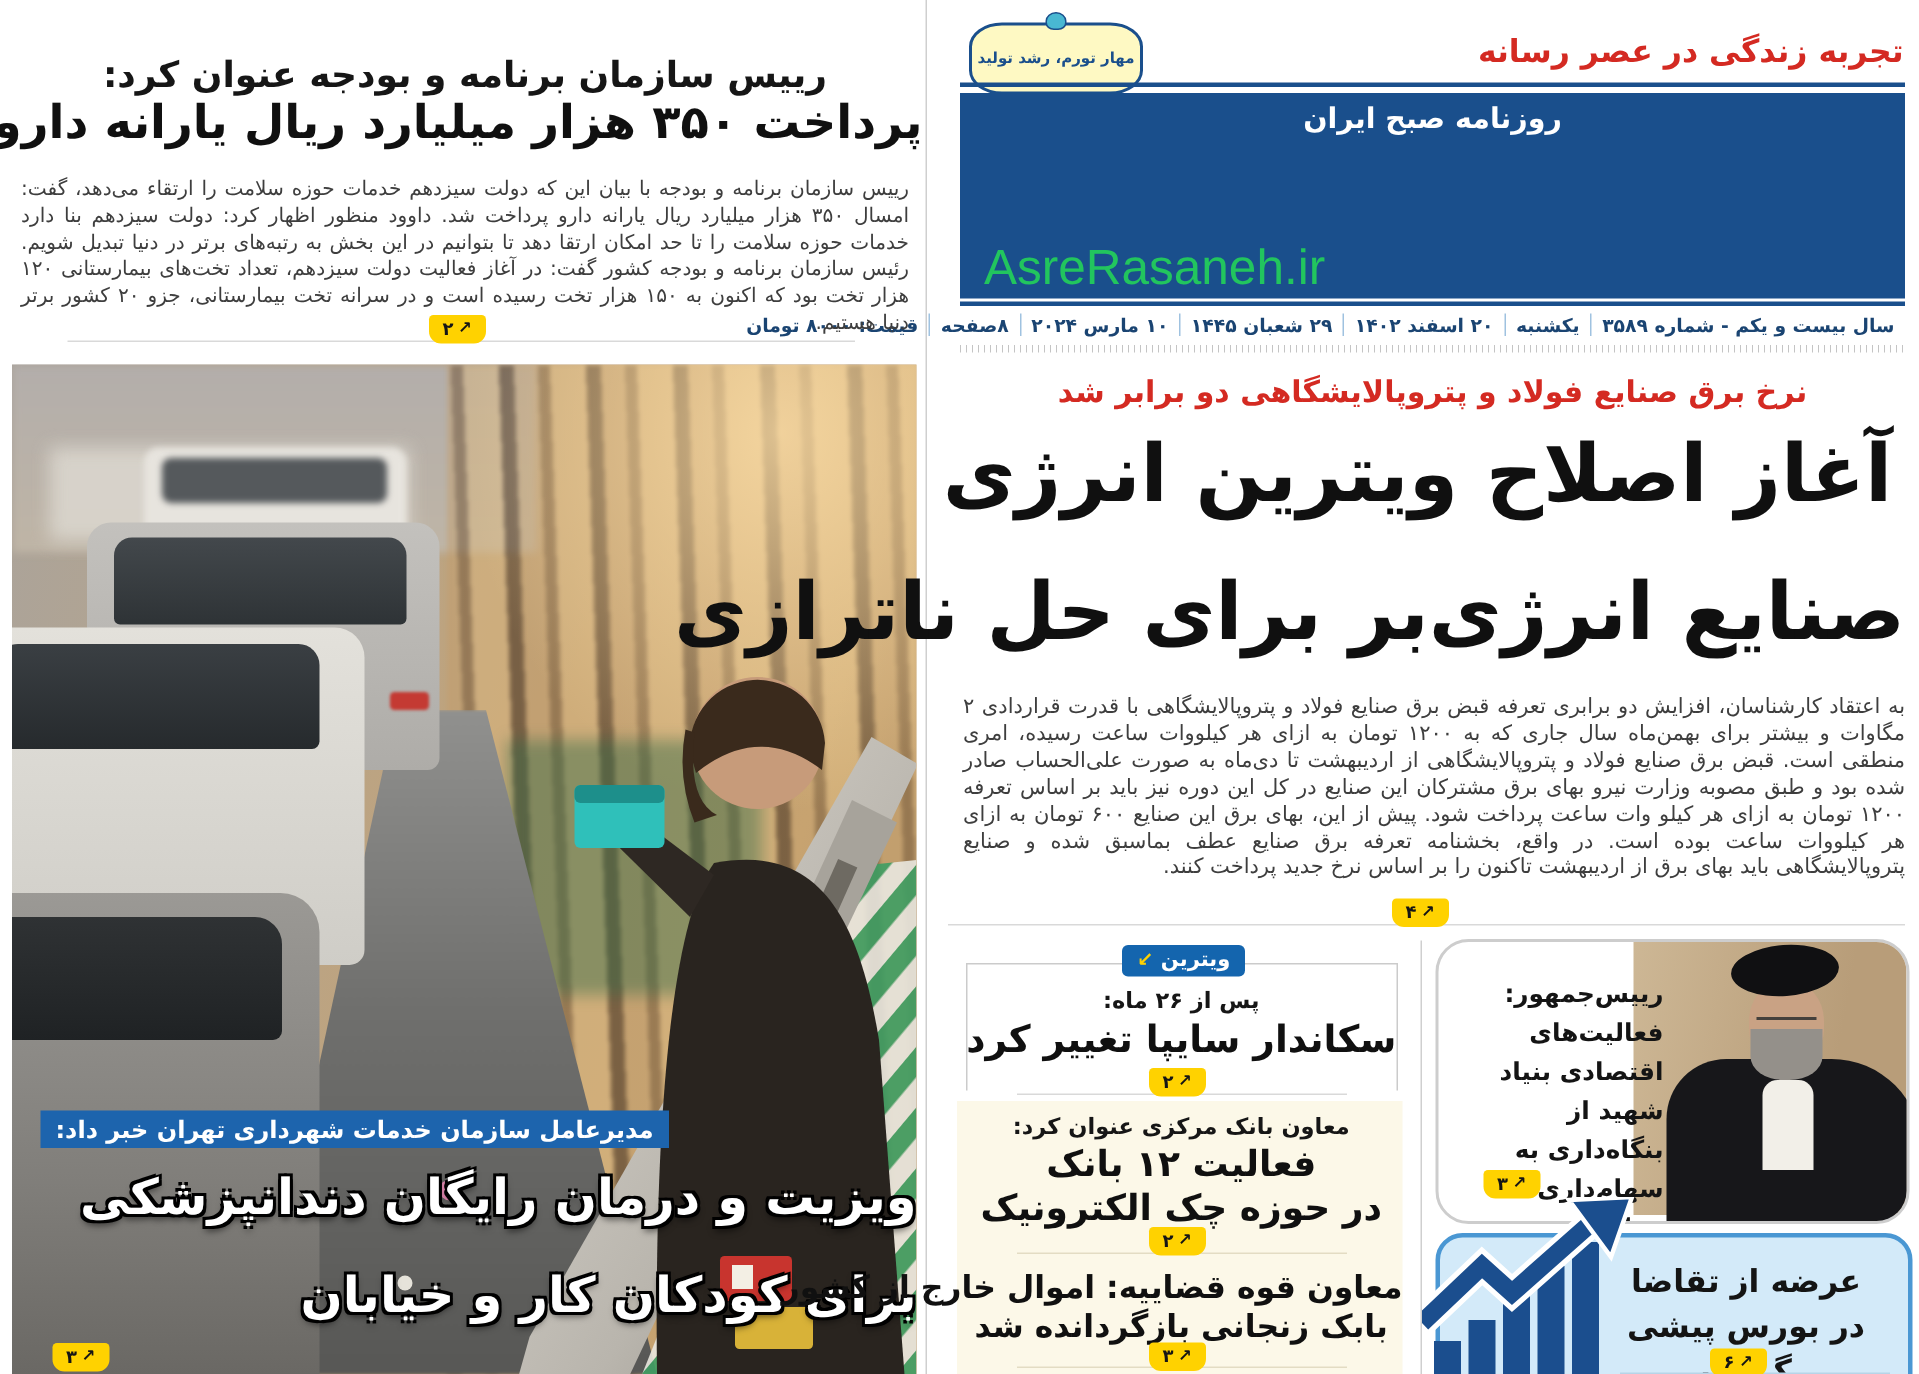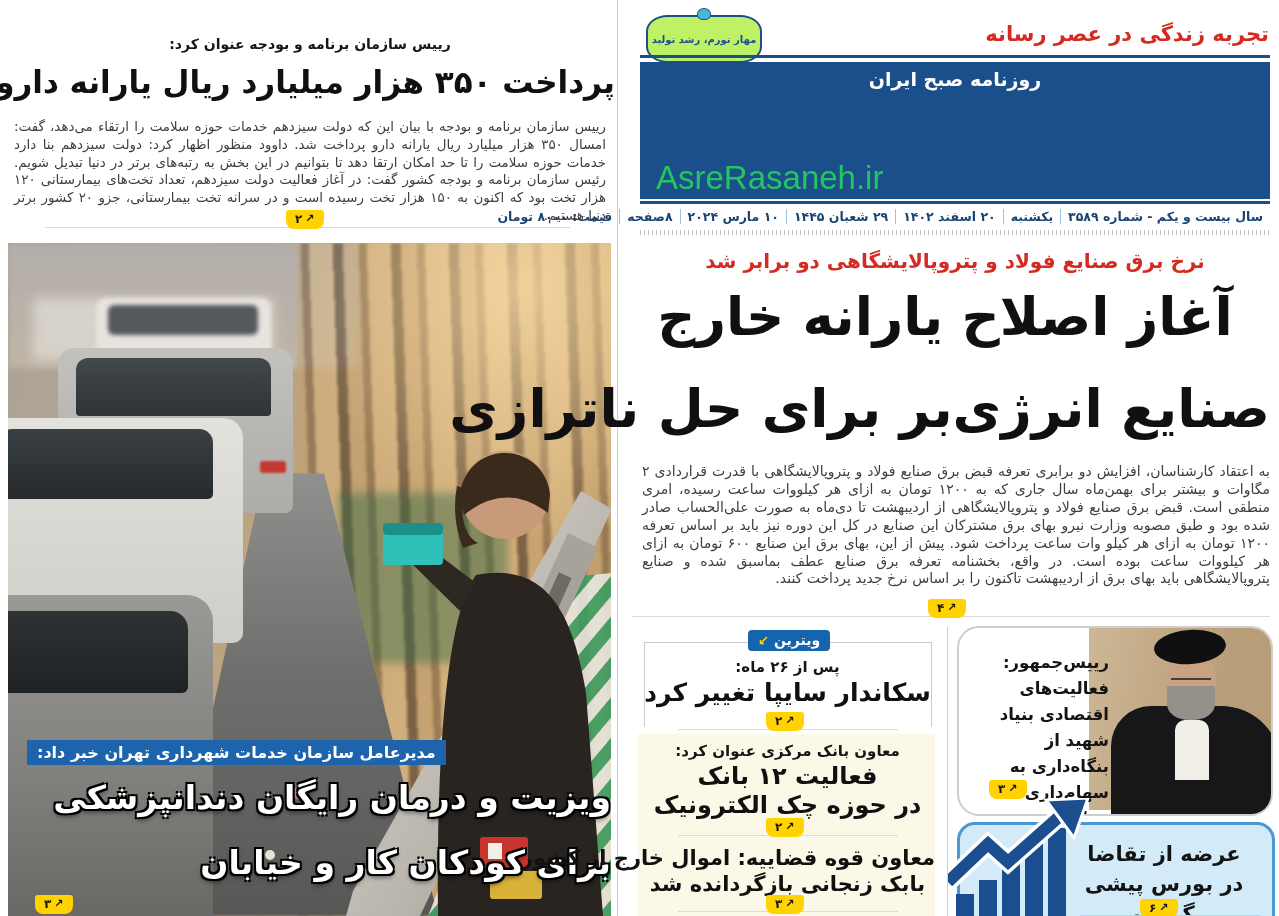--- a/index.html
+++ b/index.html
@@ -14,40 +14,40 @@
           font-size:12px;line-height:16px;padding:1px 9px 2px;border-radius:3px 3px 8px 8px;
           display:flex;gap:3px;align-items:center;}
   .pbadge .arr{font-size:11px;}
   .kicker{font-weight:bold;color:#161616;text-align:center;}
   .hl{font-weight:bold;color:#101010;text-align:center;white-space:nowrap;}
   .body-txt{color:#3e3e3e;text-align:justify;direction:rtl;}
 
   
   .stamp{left:646px;top:15px;width:112px;height:44px;border:2px solid #1a4f8c;border-radius:22px/16px;
          display:flex;align-items:center;justify-content:center;color:#1a4f8c;font-size:10px;
-         font-weight:bold;text-align:center;line-height:11px;background:#bef264;}
+         font-weight:bold;text-align:center;line-height:11px;background:#fef9c3;}
   .stamp-dot{position:absolute;left:697px;top:8px;width:12px;height:10px;background:#49b8d2;
              border-radius:50% 50% 40% 40%;border:1px solid #1a4f8c;}
   .slogan{right:10px;top:22px;font-size:21px;font-weight:bold;color:#d42a22;}
   .hline{left:640px;width:630px;height:3px;background:#1a4f8c;}
   .masthead{left:640px;top:62px;width:630px;height:137px;background:#1a4f8c;color:#fff;}
   .tagline{position:absolute;top:6px;left:0;width:100%;text-align:center;font-size:19px;font-weight:bold;}
   .logo-title{position:absolute;top:26px;left:0;width:100%;text-align:center;font-size:72px;
               font-weight:bold;line-height:106px;letter-spacing:2px;}
   .logo-url{position:absolute;left:16px;bottom:2px;font-size:33px;color:#22c55e;
             font-family:"Liberation Sans",sans-serif;direction:ltr;}
   .dateline{left:640px;top:206px;width:630px;height:21px;display:flex;justify-content:space-between;
             align-items:center;color:#1a4472;font-size:12.5px;font-weight:bold;}
   .dateline span{padding:0 7px;border-left:1px solid #9fc2e0;white-space:nowrap;}
   .dateline span:last-child{border-left:none;}
   .ticks{left:640px;top:230px;width:630px;height:5px;
          background:repeating-linear-gradient(90deg,#c4c4c4 0 1px,transparent 1px 4px);}
 
   
-  .la-kicker{left:20px;top:36px;width:580px;font-size:14px;}
+  .la-kicker{left:20px;top:36px;width:580px;font-size:24px;}
   .la-headline{left:5px;top:64px;width:610px;font-size:31px;}
   .la-body{left:14px;top:118px;width:592px;font-size:13.4px;line-height:17.8px;}
   
   
   .photo{left:8px;top:243px;width:603px;height:673px;overflow:hidden;
          background:linear-gradient(105deg,#aaa39b 0%,#b7a58b 28%,#c2a277 55%,#caa876 78%,#b4946a 100%);}
   .ph{position:absolute;}
   .sky{left:0;top:0;width:350px;height:125px;background:linear-gradient(#b3aeab,#bfb5a6);filter:blur(3px);}
   .building{left:25px;top:55px;width:240px;height:62px;background:#dcd8d0;filter:blur(6px);opacity:.85;}
   .trees{left:290px;top:0;width:313px;height:673px;filter:blur(1.5px);
@@ -225,21 +225,21 @@
     <div class="ph cap-band">مدیرعامل سازمان خدمات شهرداری تهران خبر داد:</div>
     <div class="ph cap-hl cap-hl1">ویزیت و درمان رایگان دندانپزشکی</div>
     <div class="ph cap-hl cap-hl2">برای کودکان کار و خیابان</div>
     <div class="pbadge" style="left:27px;top:652px;">
       <span>۳</span>
       <span class="arr">↗</span>
     </div>
   </div>
 
   <div class="abs ms-kicker">نرخ برق صنایع فولاد و پتروپالایشگاهی دو برابر شد</div>
-  <div class="abs hl ms-h1">آغاز اصلاح یارانه خارج</div>
+  <div class="abs hl ms-h1">آغاز اصلاح ویترین انرژی</div>
   <div class="abs hl ms-h2">صنایع انرژی‌بر برای حل ناترازی</div>
   <div class="abs body-txt ms-body">به اعتقاد کارشناسان، افزایش دو برابری تعرفه قبض برق صنایع فولاد و پتروپالایشگاهی با قدرت قراردادی ۲ مگاوات و بیشتر برای بهمن‌ماه سال جاری که به ۱۲۰۰ تومان به ازای هر کیلووات ساعت رسیده، امری منطقی است. قبض برق صنایع فولاد و پتروپالایشگاهی از اردیبهشت تا دی‌ماه به صورت علی‌الحساب صادر شده بود و طبق مصوبه وزارت نیرو بهای برق مشترکان این صنایع در کل این دوره نیز باید بر اساس تعرفه ۱۲۰۰ تومان به ازای هر کیلو وات ساعت پرداخت شود. پیش از این، بهای برق این صنایع ۶۰۰ تومان به ازای هر کیلووات ساعت بوده است. در واقع، بخشنامه تعرفه برق صنایع عطف بماسبق شده و صنایع پتروپالایشگاهی باید بهای برق از اردیبهشت تاکنون را بر اساس نرخ جدید پرداخت کنند.</div>
   <div class="sep" style="left:632px;width:638px;top:616px;"></div>
   <div class="pbadge" style="left:928px;top:599px;">
     <span>۴</span>
     <span class="arr">↗</span>
   </div>
 
   <div class="abs v-frame"></div>
   <div class="abs vbadge">

